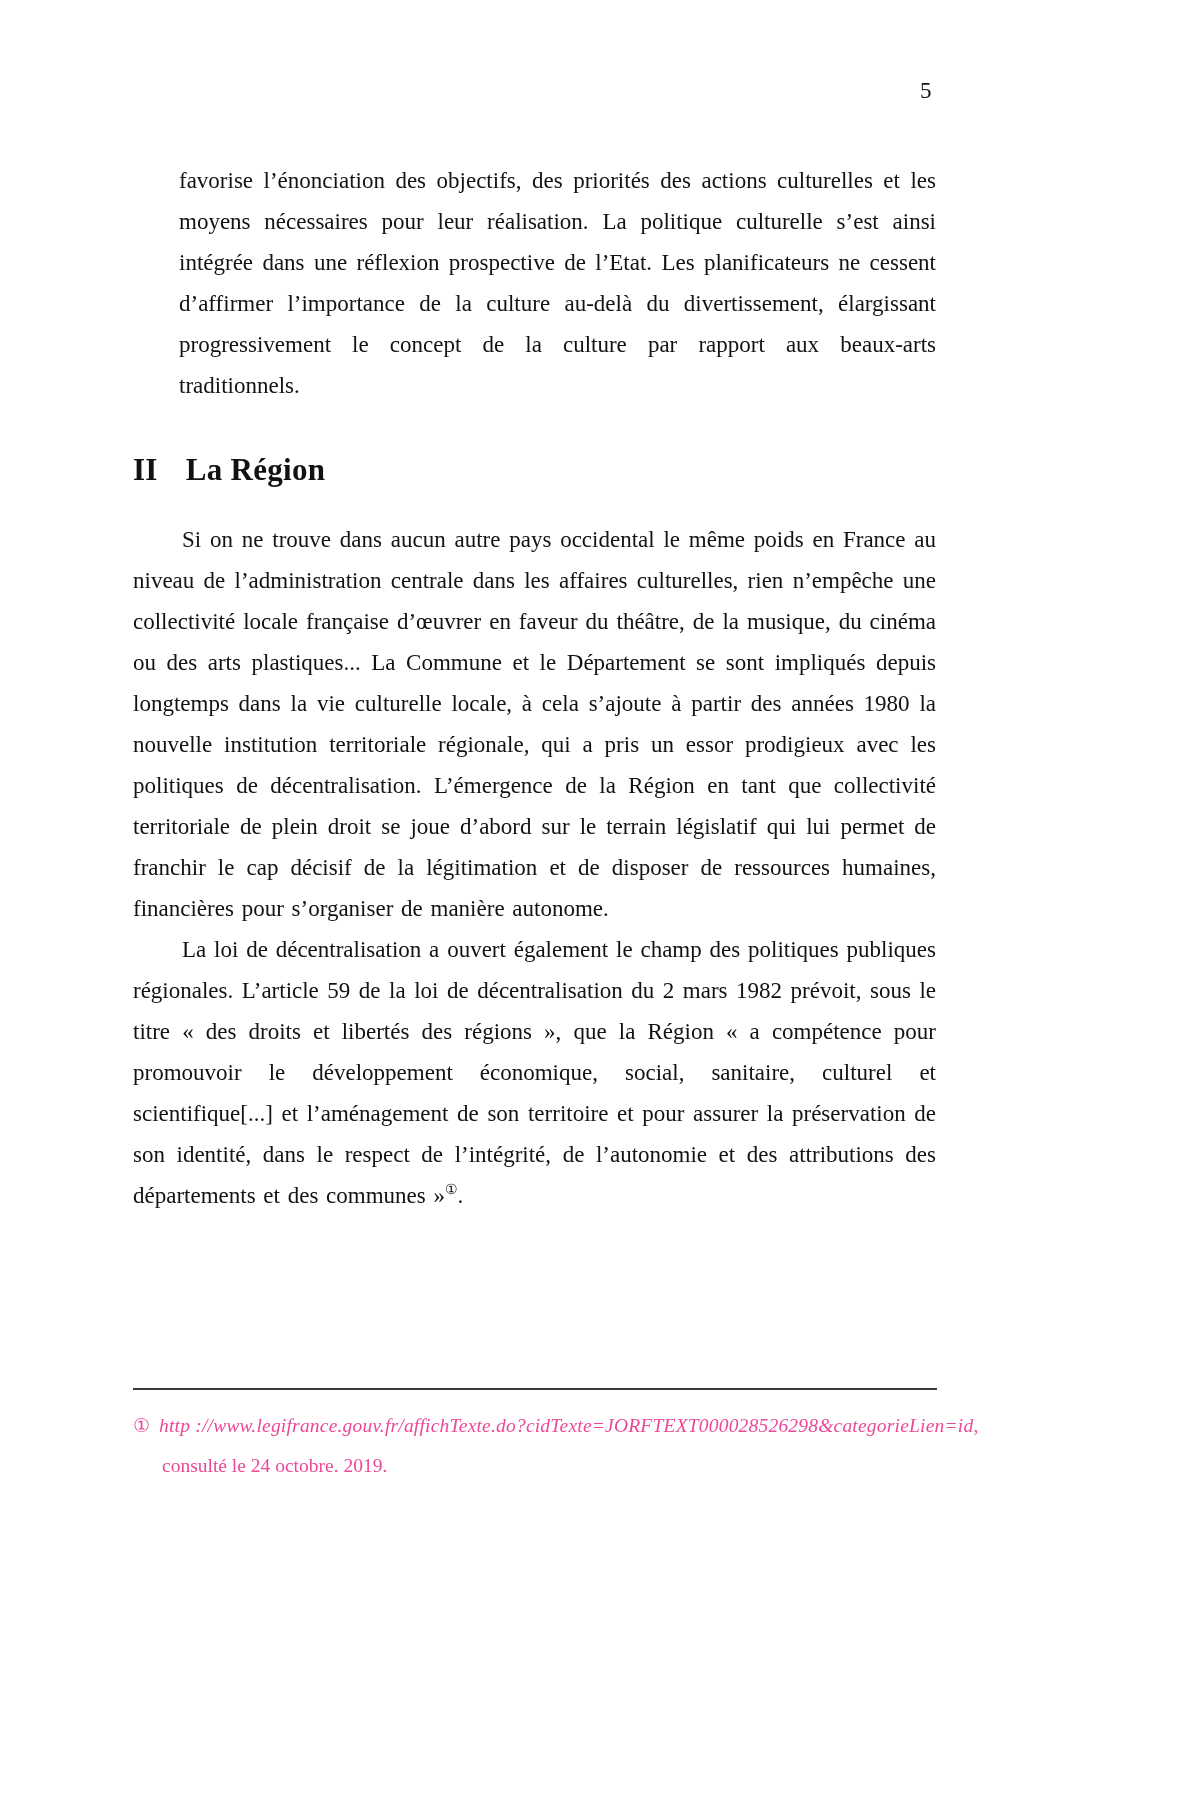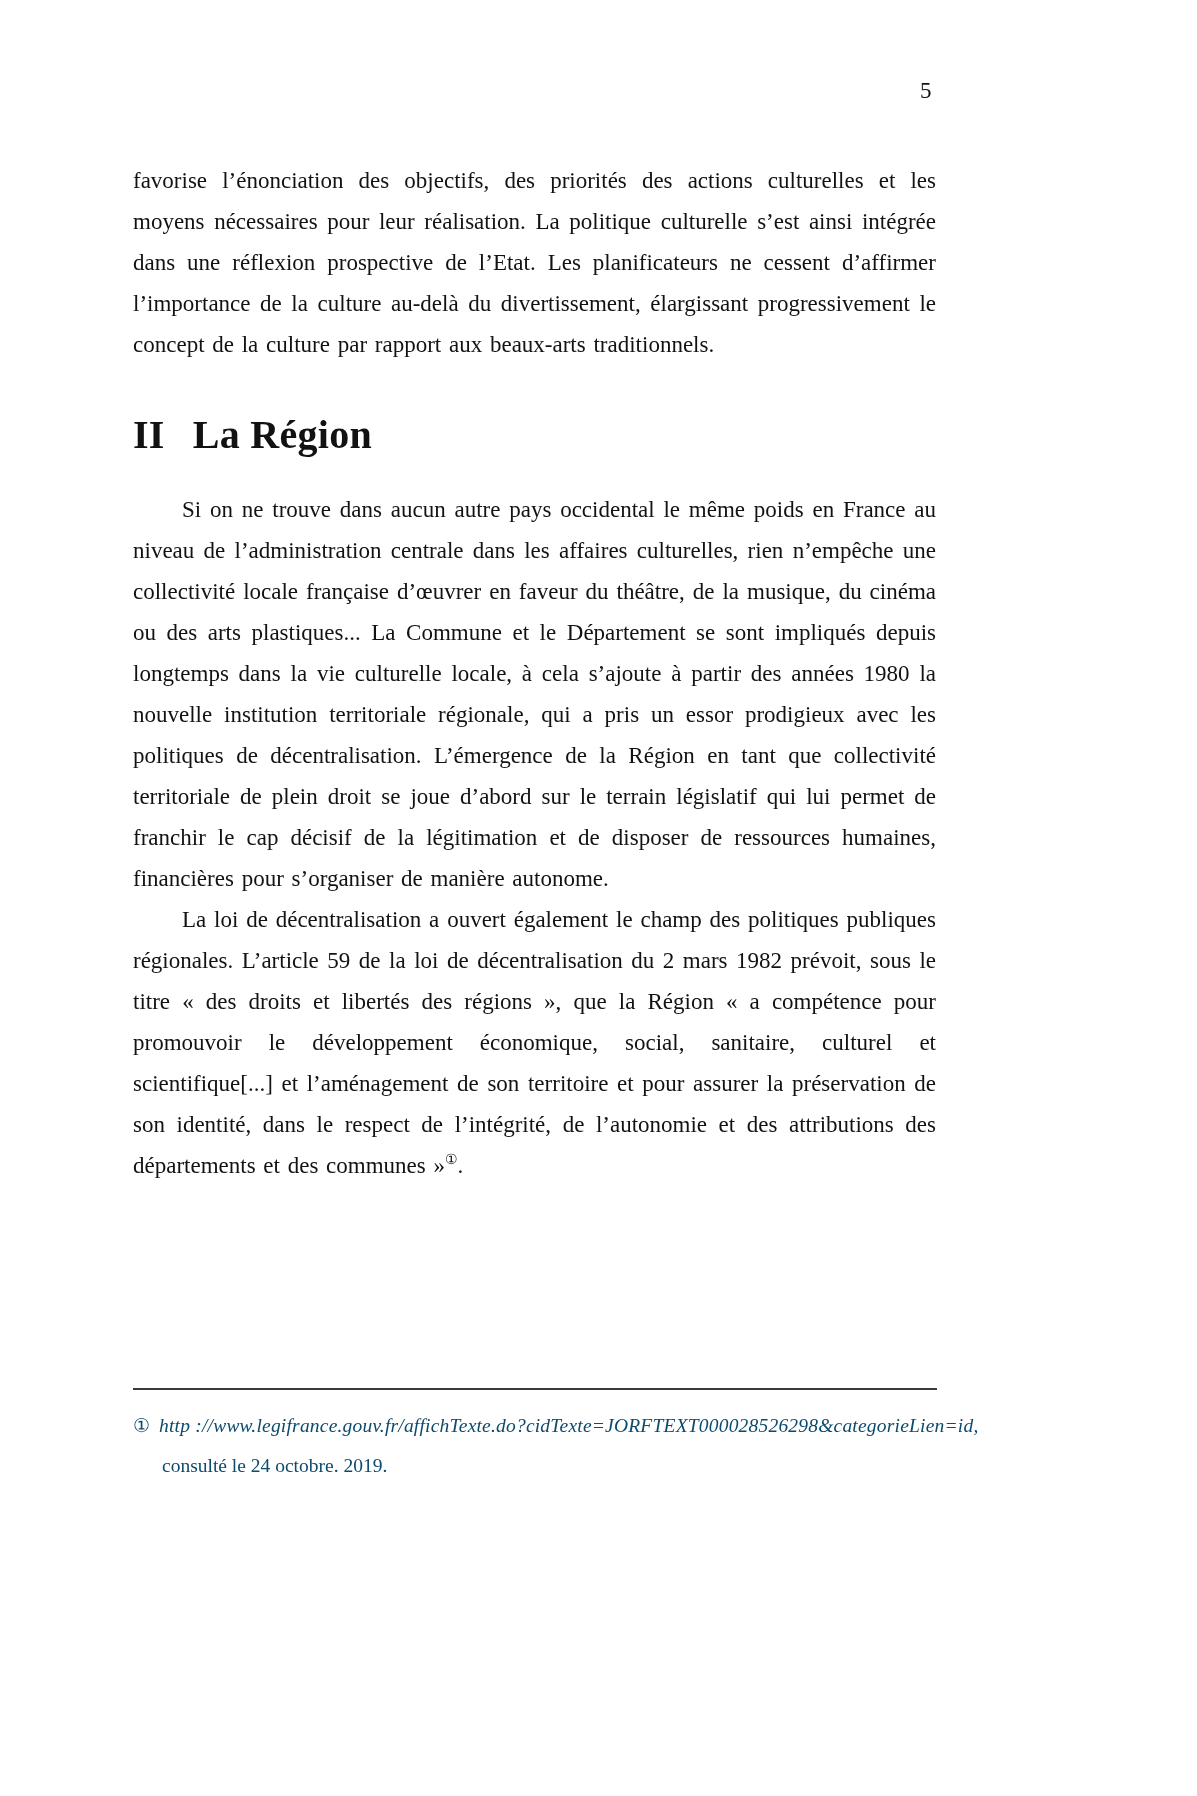--- a/index.html
+++ b/index.html
@@ -30,23 +30,23 @@
     top: 160px;
     width: 803px;
   }
   .para {
     font-size: 23px;
     line-height: 41px;
     text-align: justify;
     text-indent: 49px;
     word-spacing: 2px;
   }
-  .para.no-indent { text-indent: 0; }
+  .para.no-indent { text-indent: 0; margin-left: 46px; }
   .heading {
-    font-size: 40px;
+    font-size: 31px;
     font-weight: bold;
     margin-top: 46px;
     margin-bottom: 31px;
     letter-spacing: 0.3px;
   }
   .heading-number { margin-right: 28px; }
   sup.fn-ref {
     font-size: 14px;
     line-height: 0;
     vertical-align: super;
@@ -59,21 +59,21 @@
   }
   .footnote-rule {
     width: 804px;
     height: 0;
     border-top: 2px solid #3a3a3a;
     margin-bottom: 16px;
   }
   .footnote {
     font-size: 19.5px;
     line-height: 40px;
-    color: #0c4a6e;
+    color: #ec4899;
   }
   .fn-line1 { white-space: nowrap; }
   .fn-marker {
     font-style: normal;
     margin-right: 9px;
     font-size: 19px;
   }
   .fn-url {
     font-style: italic;
     letter-spacing: 0.2px;

